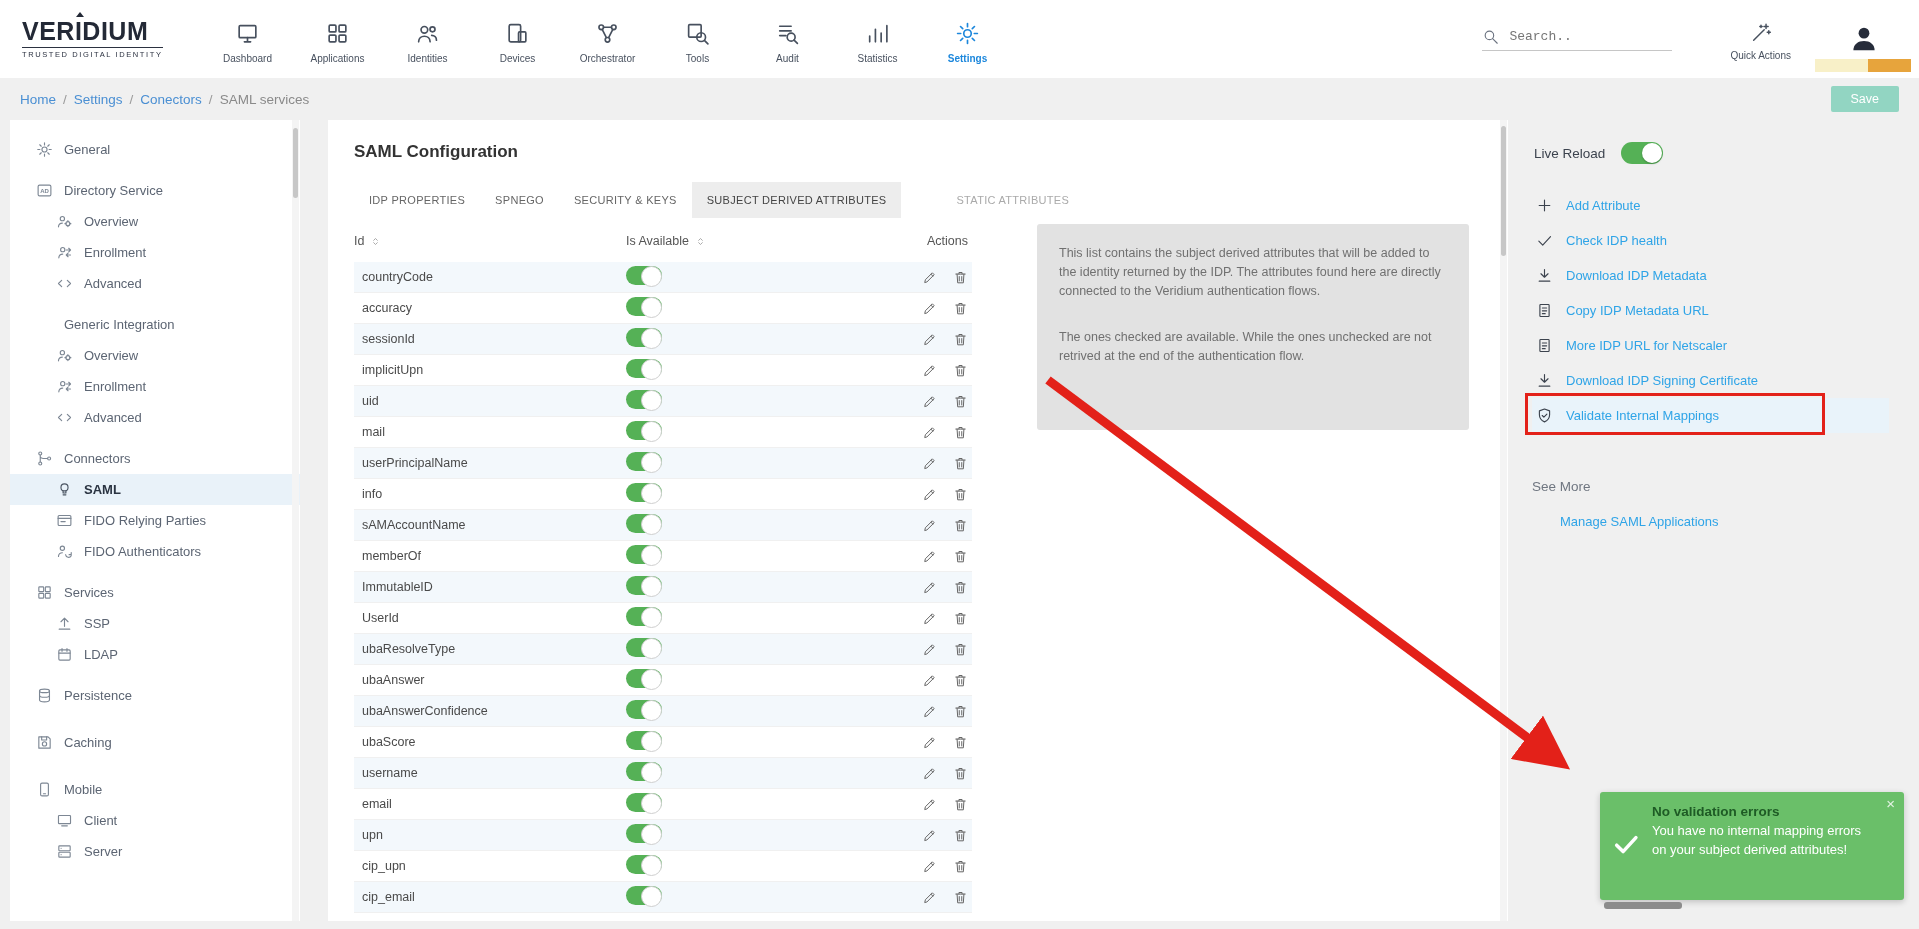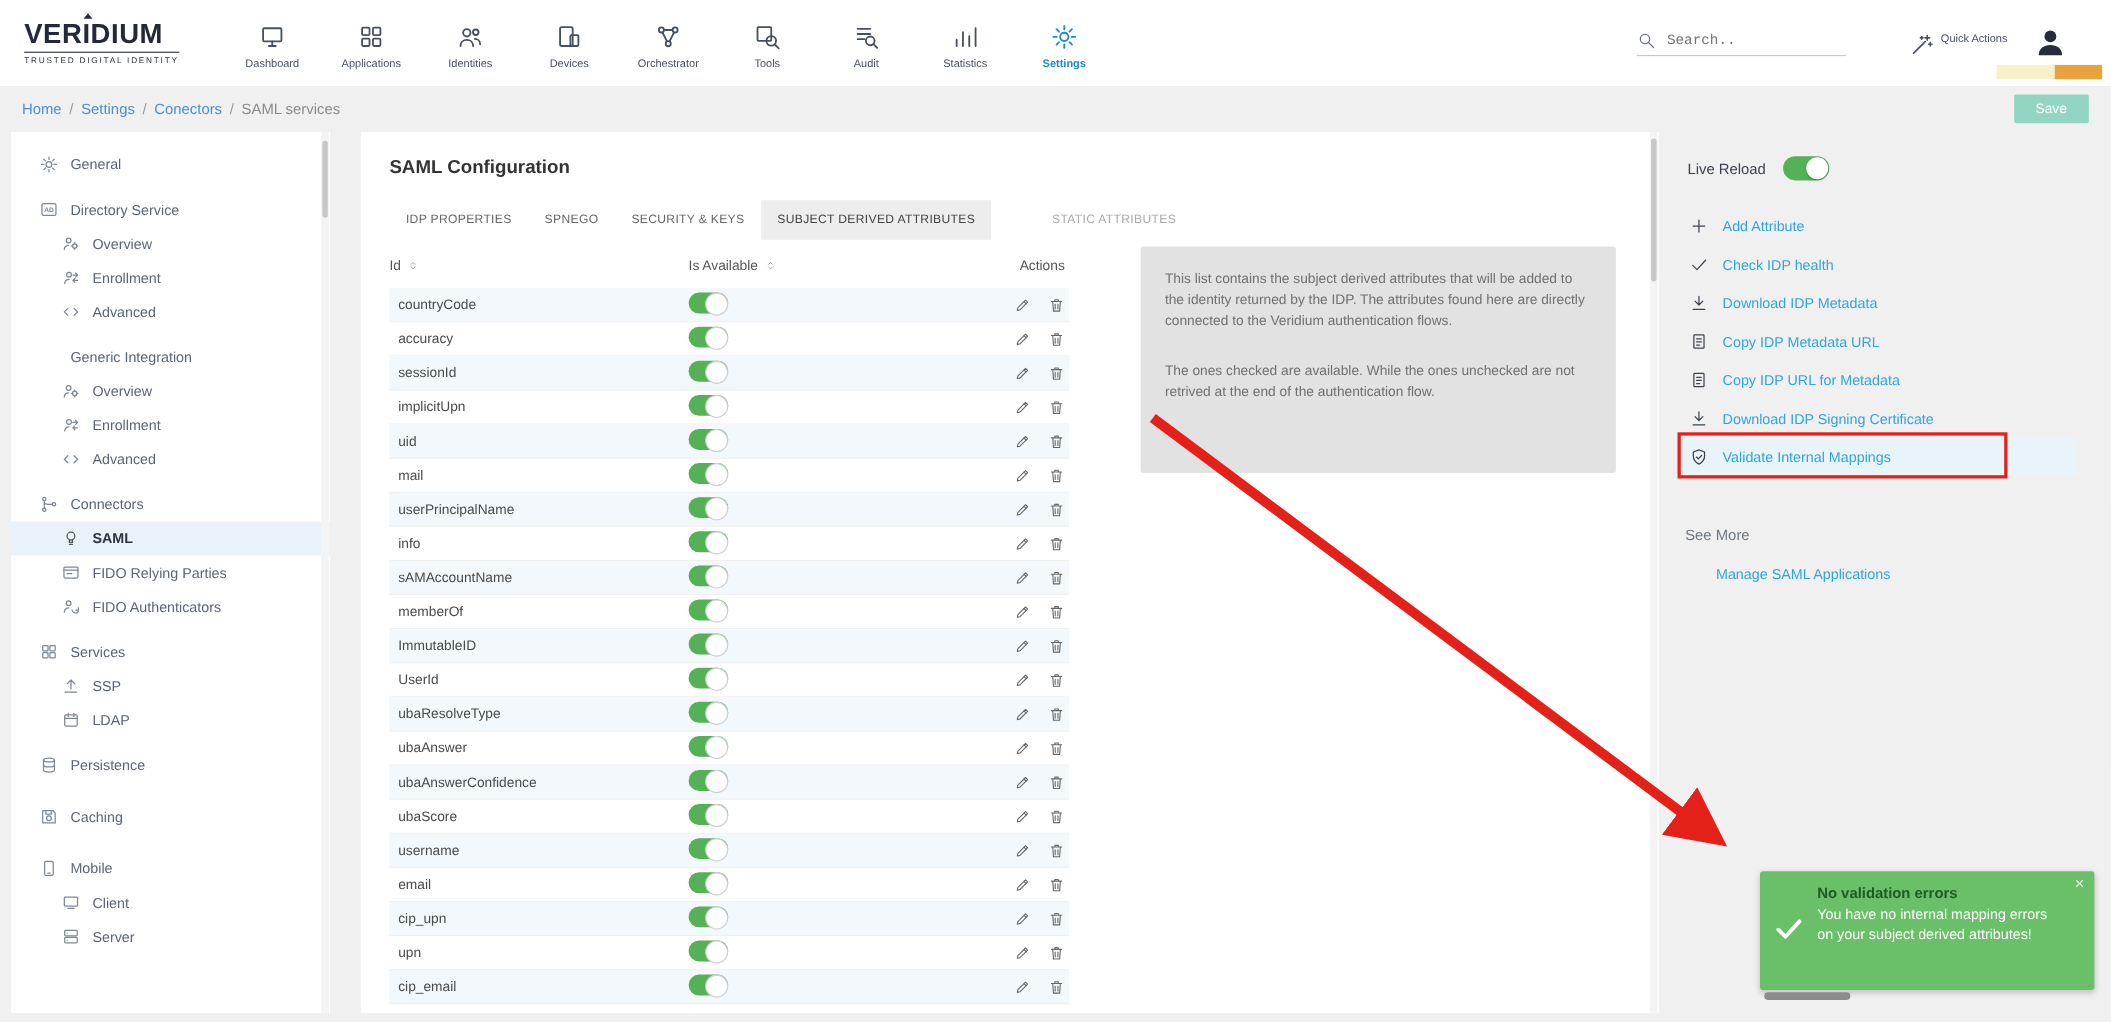--- a/index.html
+++ b/index.html
@@ -17,21 +17,21 @@
   .logo-caret::before{content:"";position:absolute;left:1px;top:-5px;border-left:4px solid transparent;border-right:4px solid transparent;border-bottom:5px solid #232936}
   .logo-tag{font-size:7.5px;color:#2b3140;letter-spacing:1.6px;margin-top:3px;border-top:1px solid #2b3140;padding-top:2px;width:fit-content}
   .top-nav{display:flex;align-items:flex-start;gap:28px}
   .nav-item{display:flex;flex-direction:column;align-items:center;gap:7px;color:#47505e;font-size:10px;cursor:pointer;min-width:62px;text-align:center;padding-top:6px}
   .nav-item svg{width:25px;height:25px}
   .nav-item.active{color:var(--accent-blue,#1c87dc);font-weight:bold}
   .header-right{margin-left:auto;display:flex;align-items:center}
   .search-box{display:flex;align-items:center;gap:10px;border-bottom:1px solid #c6c6c6;width:190px;padding-bottom:5px;margin-right:58px}
   .search-box svg{width:17px;height:17px;color:#6b7380}
   .search-box input{border:none;outline:none;background:transparent;font-size:13px;color:#777;width:100%;font-family:Liberation Mono, monospace}
-  .quick-actions{display:flex;flex-direction:row;gap:6px;color:#47505e;font-size:10px;margin-right:24px;cursor:pointer;padding-top:4px}
+  .quick-actions{display:flex;flex-direction:column;align-items:center;gap:6px;color:#47505e;font-size:10px;margin-right:58px;cursor:pointer;padding-top:4px}
   .quick-actions svg{width:22px;height:22px}
   .avatar{color:#262c3a;margin-right:18px;cursor:pointer}
   .avatar svg{width:30px;height:30px}
   .lang-bar{position:absolute;right:8px;bottom:6px;width:96px;height:13px;display:flex;cursor:pointer}
   .lang-bar .seg-y{width:55%;background:#f8f0c8}
   .lang-bar .seg-o{width:45%;background:#e7a43c}
 
   
   .page{background:#f0f0f0;height:851px}
   .breadcrumb-bar{height:42px;display:flex;align-items:center;padding:0 20px;font-size:13.5px}
@@ -743,33 +743,33 @@
                 <div class="cell-actions">
                   <svg class="ic act-icon">
                     <use href="#i-pencil"></use>
                   </svg>
                   <svg class="ic act-icon">
                     <use href="#i-trash"></use>
                   </svg>
                 </div>
               </div>
               <div class="row">
+                <div class="cell-id">upn</div>
+                <div class="cell-avail"><span class="toggle on"></span></div>
+                <div class="cell-actions">
+                  <svg class="ic act-icon">
+                    <use href="#i-pencil"></use>
+                  </svg>
+                  <svg class="ic act-icon">
+                    <use href="#i-trash"></use>
+                  </svg>
+                </div>
+              </div>
+              <div class="row">
                 <div class="cell-id">cip_upn</div>
-                <div class="cell-avail"><span class="toggle on"></span></div>
-                <div class="cell-actions">
-                  <svg class="ic act-icon">
-                    <use href="#i-pencil"></use>
-                  </svg>
-                  <svg class="ic act-icon">
-                    <use href="#i-trash"></use>
-                  </svg>
-                </div>
-              </div>
-              <div class="row">
-                <div class="cell-id">upn</div>
                 <div class="cell-avail"><span class="toggle on"></span></div>
                 <div class="cell-actions">
                   <svg class="ic act-icon">
                     <use href="#i-pencil"></use>
                   </svg>
                   <svg class="ic act-icon">
                     <use href="#i-trash"></use>
                   </svg>
                 </div>
               </div>
@@ -826,21 +826,21 @@
           <div class="rp-action">
             <svg class="ic">
               <use href="#i-copy"></use>
             </svg>
             <span>Copy IDP Metadata URL</span>
           </div>
           <div class="rp-action">
             <svg class="ic">
               <use href="#i-copy"></use>
             </svg>
-            <span>Copy IDP URL for Metadata</span>
+            <span>More IDP URL for Netscaler</span>
           </div>
           <div class="rp-action">
             <svg class="ic">
               <use href="#i-download"></use>
             </svg>
             <span>Download IDP Signing Certificate</span>
           </div>
           <div class="rp-action highlighted">
             <svg class="ic">
               <use href="#i-shield"></use>

